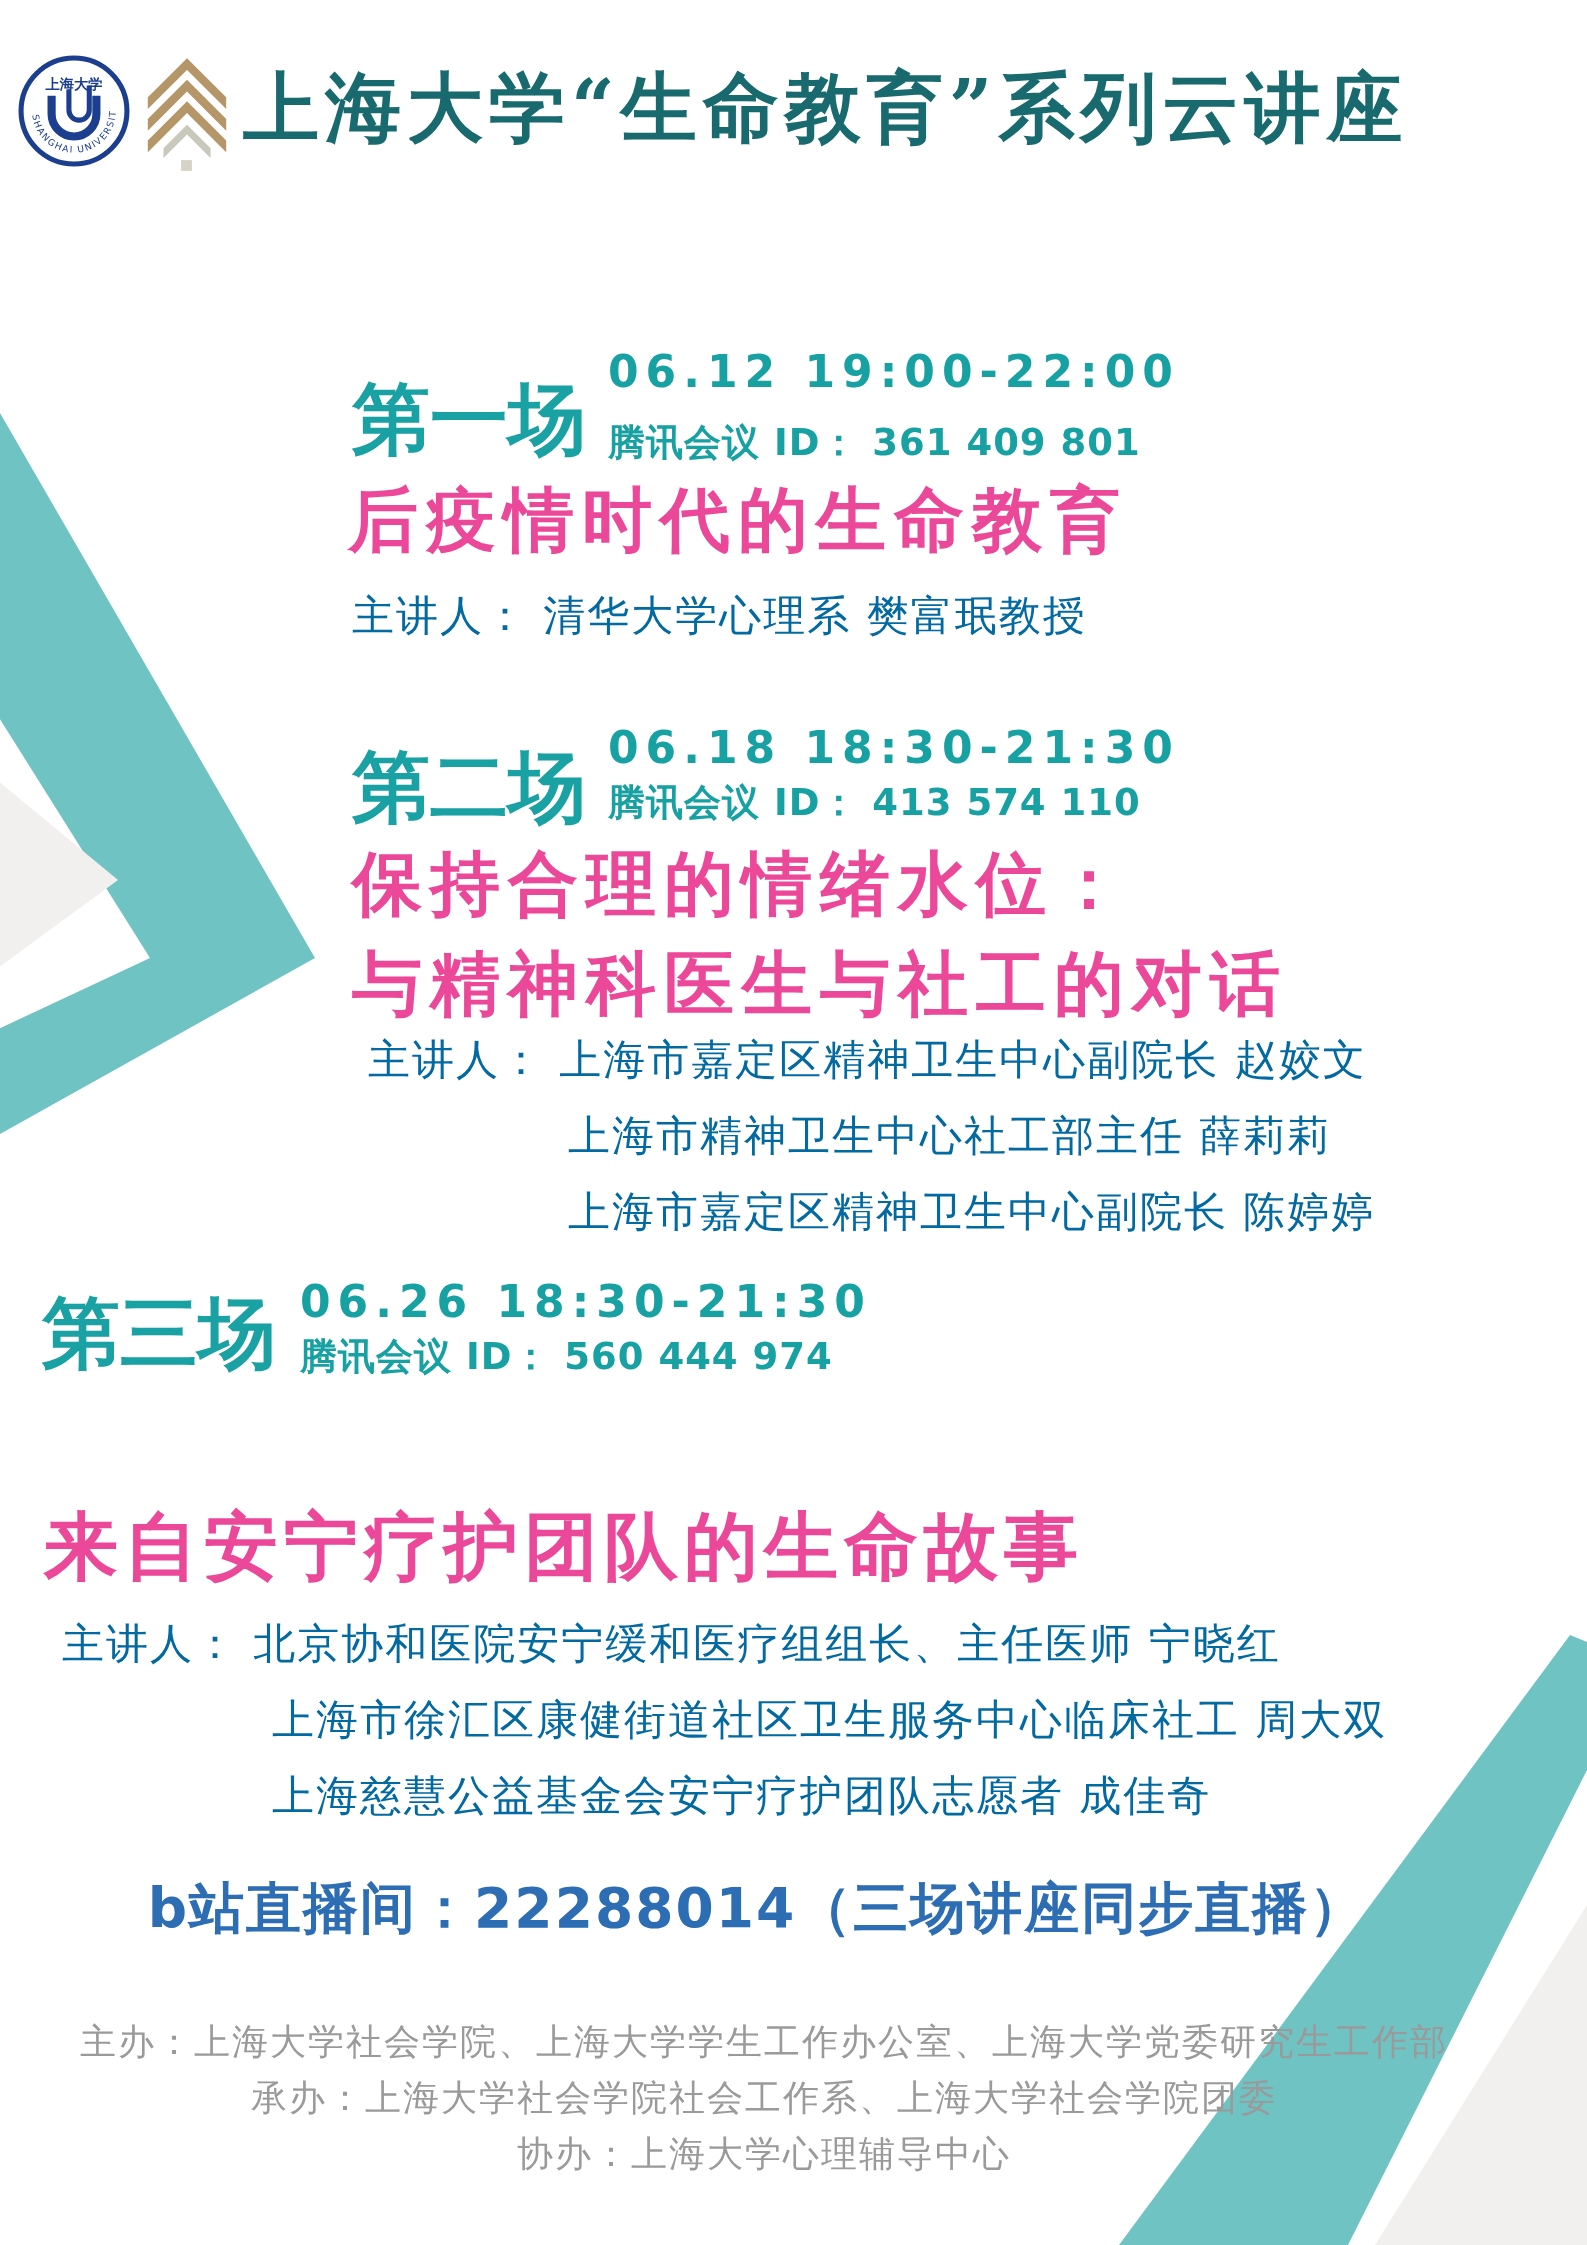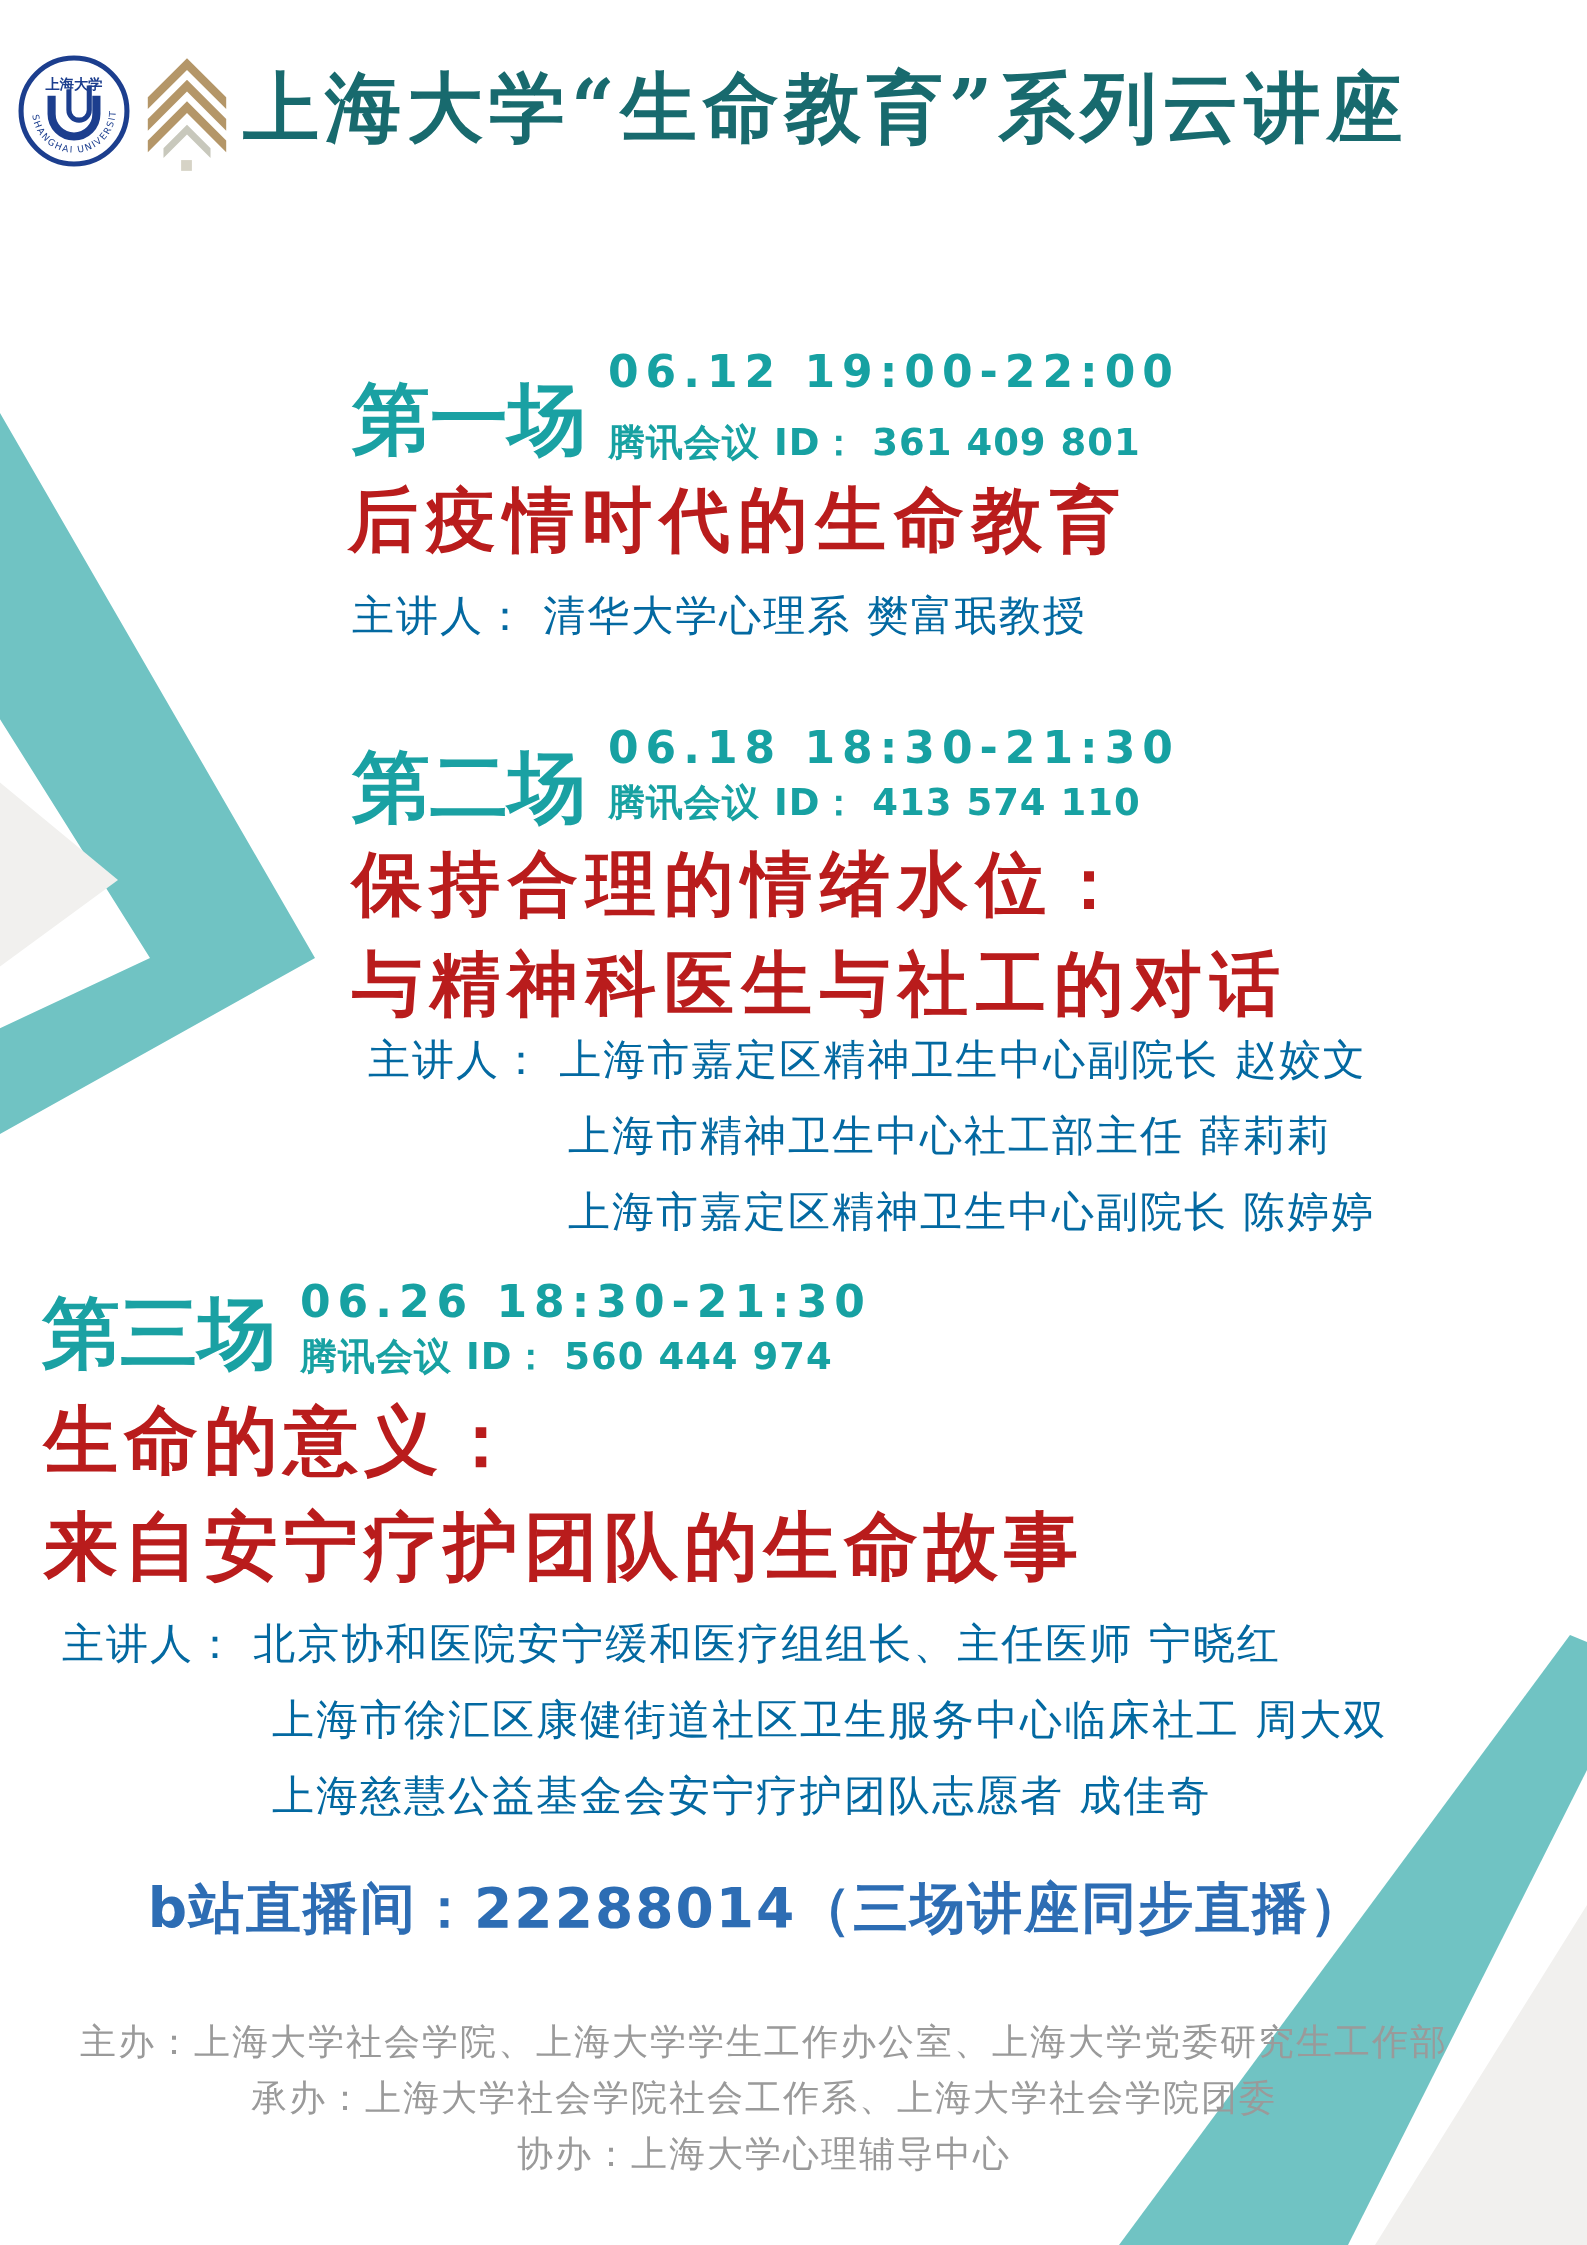--- a/index.html
+++ b/index.html
@@ -43,21 +43,21 @@
     font-size:37px;
     letter-spacing:1px;
     color:#17a1a2;
     white-space:nowrap;
   }
   .session-title{
     font-family:"DejaVu Serif", serif;
     font-weight:900;
     font-size:70px;
     letter-spacing:8px;
-    color:#b91c1c;
+    color:#ec4899;
     white-space:nowrap;
   }
   .session-title.big{font-size:74px;letter-spacing:6px;}
   .speakers{
     font-family:"DejaVu Serif", serif;
     font-size:42px;
     letter-spacing:2px;
     color:#0369a1;
     line-height:76px;
     white-space:nowrap;
@@ -142,21 +142,20 @@
       <div class="indent2">上海市精神卫生中心社工部主任 薛莉莉</div>
       <div class="indent2">上海市嘉定区精神卫生中心副院长 陈婷婷</div>
     </div>
 
     <div class="abs session-label" style="left:42px;top:1282px;">第三场</div>
     <div class="abs session-datetime" style="left:300px;top:1276px;">06.26 18:30-21:30</div>
     <div class="abs session-meeting" style="left:300px;top:1332px;">
       <span>腾讯会议 ID：</span>
       <span>560 444 974</span>
     </div>
-    <div class="abs session-title big" style="left:44px;top:1392px;">生命的意义：</div>
     <div class="abs session-title big" style="left:44px;top:1498px;">来自安宁疗护团队的生命故事</div>
     <div class="abs speakers" style="left:62px;top:1606px;">
       <div>主讲人： 北京协和医院安宁缓和医疗组组长、主任医师 宁晓红</div>
       <div class="indent3">上海市徐汇区康健街道社区卫生服务中心临床社工 周大双</div>
       <div class="indent3">上海慈慧公益基金会安宁疗护团队志愿者 成佳奇</div>
     </div>
 
     <div class="abs live-line" style="left:0px;top:1872px;">b站直播间：22288014（三场讲座同步直播）</div>
 
     <div class="abs footer" style="left:0px;top:2014px;">

